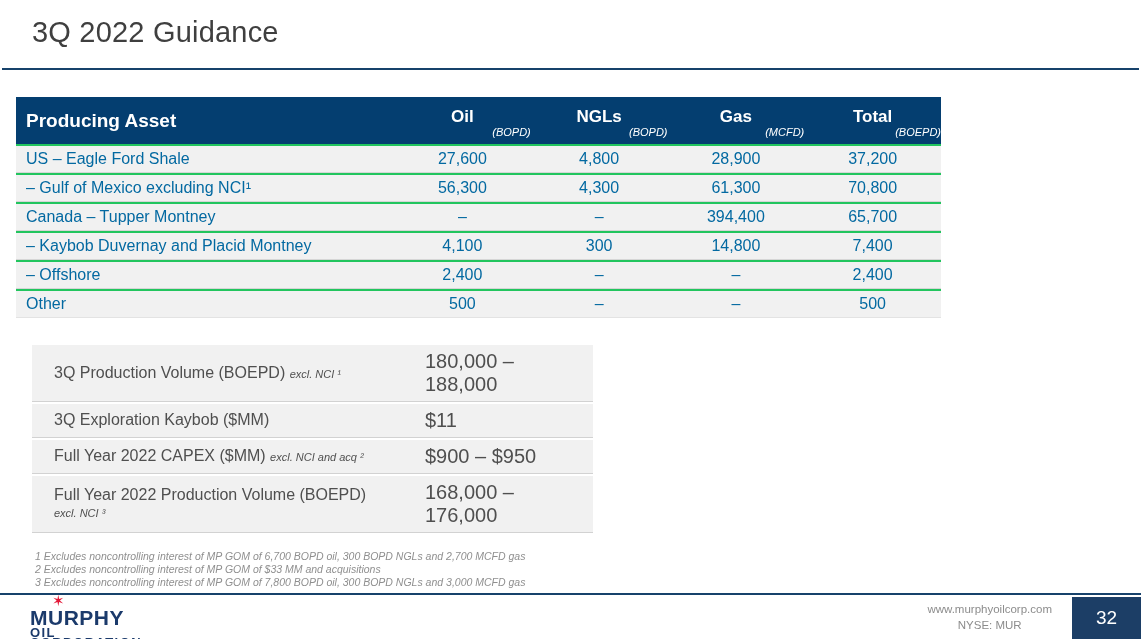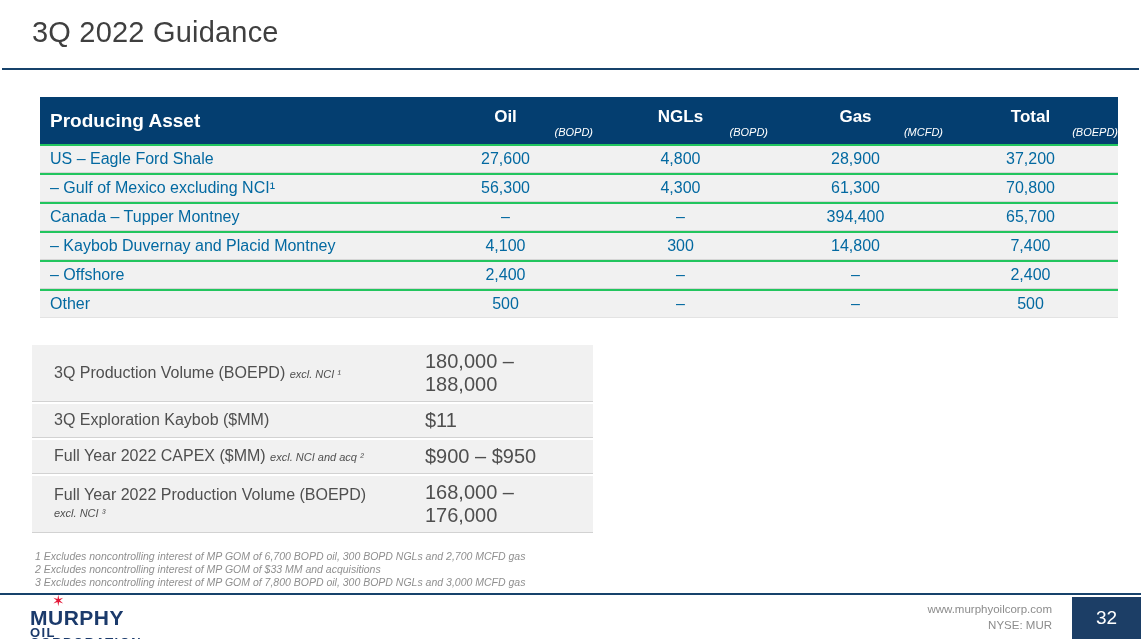--- a/index.html
+++ b/index.html
@@ -30,22 +30,22 @@
     left: 2px;
     right: 2px;
     height: 2px;
     background: #17426b;
   }
 
   
   .prod-table {
     position: absolute;
     top: 97px;
-    left: 40px;
-    width: 1078px;
+    left: 16px;
+    width: 925px;
     border-collapse: separate;
     border-spacing: 0;
     table-layout: fixed;
   }
   .prod-table col.c-asset { width: 378px; }
   .prod-table th {
     background: #043e70;
     color: #ffffff;
     height: 47px;
     vertical-align: bottom;
@@ -172,21 +172,21 @@
     font-size: 13px;
     font-weight: 700;
     color: #1b3a6b;
     letter-spacing: 1.4px;
     line-height: 10px;
   }
   .footer-meta {
     position: absolute;
     top: 601px;
     right: 89px;
-    text-align: right;
+    text-align: center;
     font-size: 11.5px;
     color: #8c8c8c;
     line-height: 16px;
   }
   .page-box {
     position: absolute;
     top: 597px;
     right: 0;
     width: 69px;
     height: 42px;

